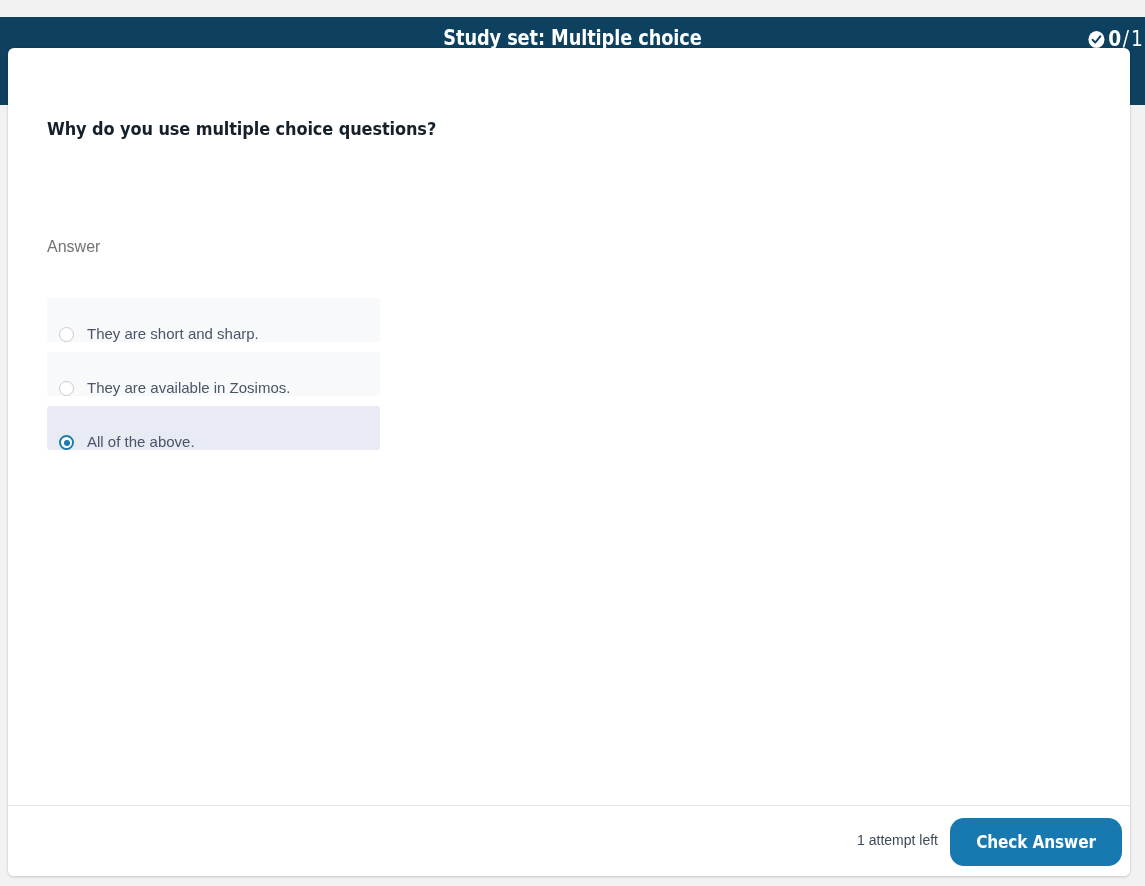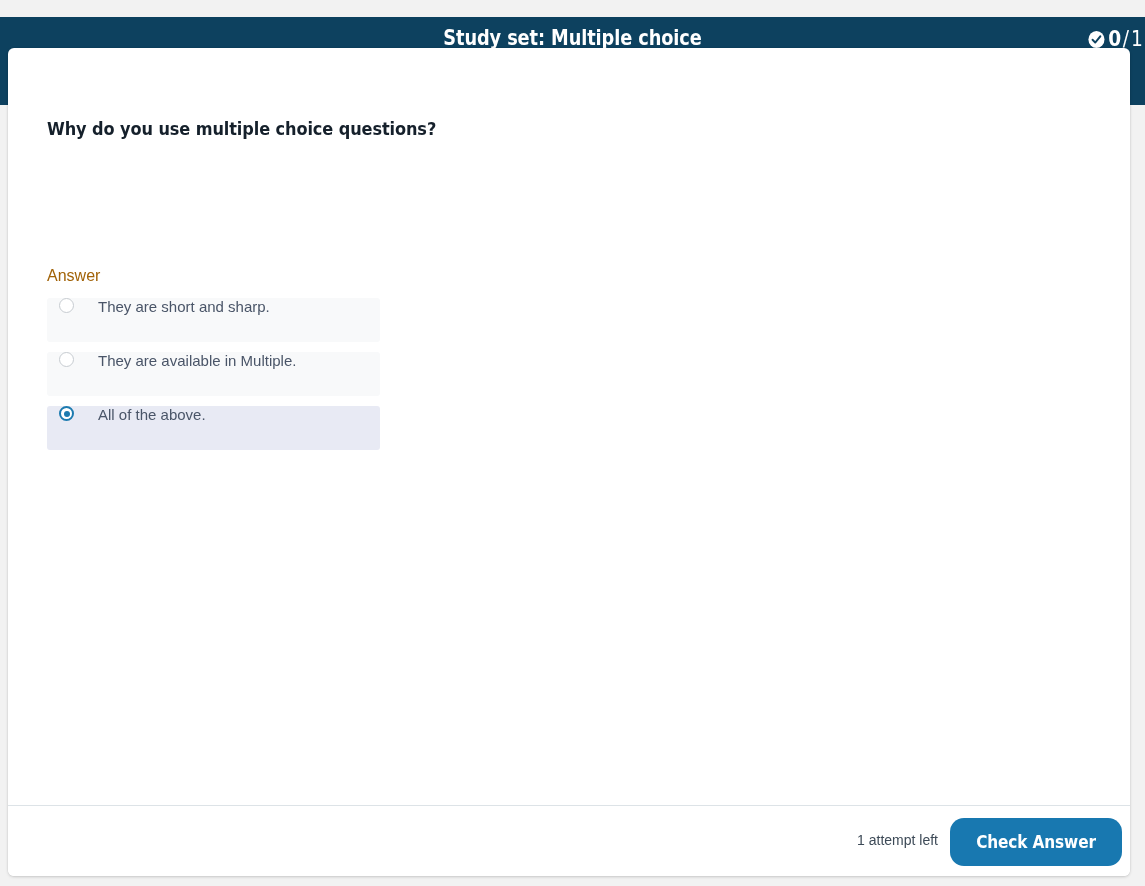--- a/index.html
+++ b/index.html
@@ -100,43 +100,42 @@
     color: #15202b;
     letter-spacing: -0.1px;
     font-family: "DejaVu Sans Condensed", "Liberation Sans Narrow", "Liberation Sans", sans-serif;
     transform: scaleX(0.97);
     transform-origin: left top;
   }
 
   .answer-label {
     position: absolute;
     left: 39px;
-    top: 219px;
+    top: 190px;
     font-size: 16px;
-    color: #a16207;
+    color: #737373;
     font-family: "Liberation Sans", sans-serif;
   }
 
   .options {
     position: absolute;
     left: 39px;
     top: 250px;
     width: 333px;
   }
 
   .option {
     display: flex;
-    align-items: flex-start;
+    align-items: flex-end;
     height: 44px;
     margin-bottom: 10px;
     padding-left: 12px;
     background: #f8f9fa;
     border-radius: 3px;
     cursor: pointer;
-    gap: 11px;
   }
   .option.selected {
     background: #e8eaf4;
   }
 
   .radio {
     width: 15px;
     height: 15px;
     border-radius: 50%;
     border: 1.5px solid #c7ccd1;
@@ -235,21 +234,21 @@
       <div class="options">
 
         <div class="option">
           <span class="radio"></span>
           <span class="option-label">They are short and sharp.</span>
         </div>
 
 
         <div class="option">
           <span class="radio"></span>
-          <span class="option-label">They are available in Multiple.</span>
+          <span class="option-label">They are available in Zosimos.</span>
         </div>
 
         <div class="option selected">
           <span class="radio"></span>
           <span class="option-label">All of the above.</span>
         </div>
 
       </div>
     </div>
 

